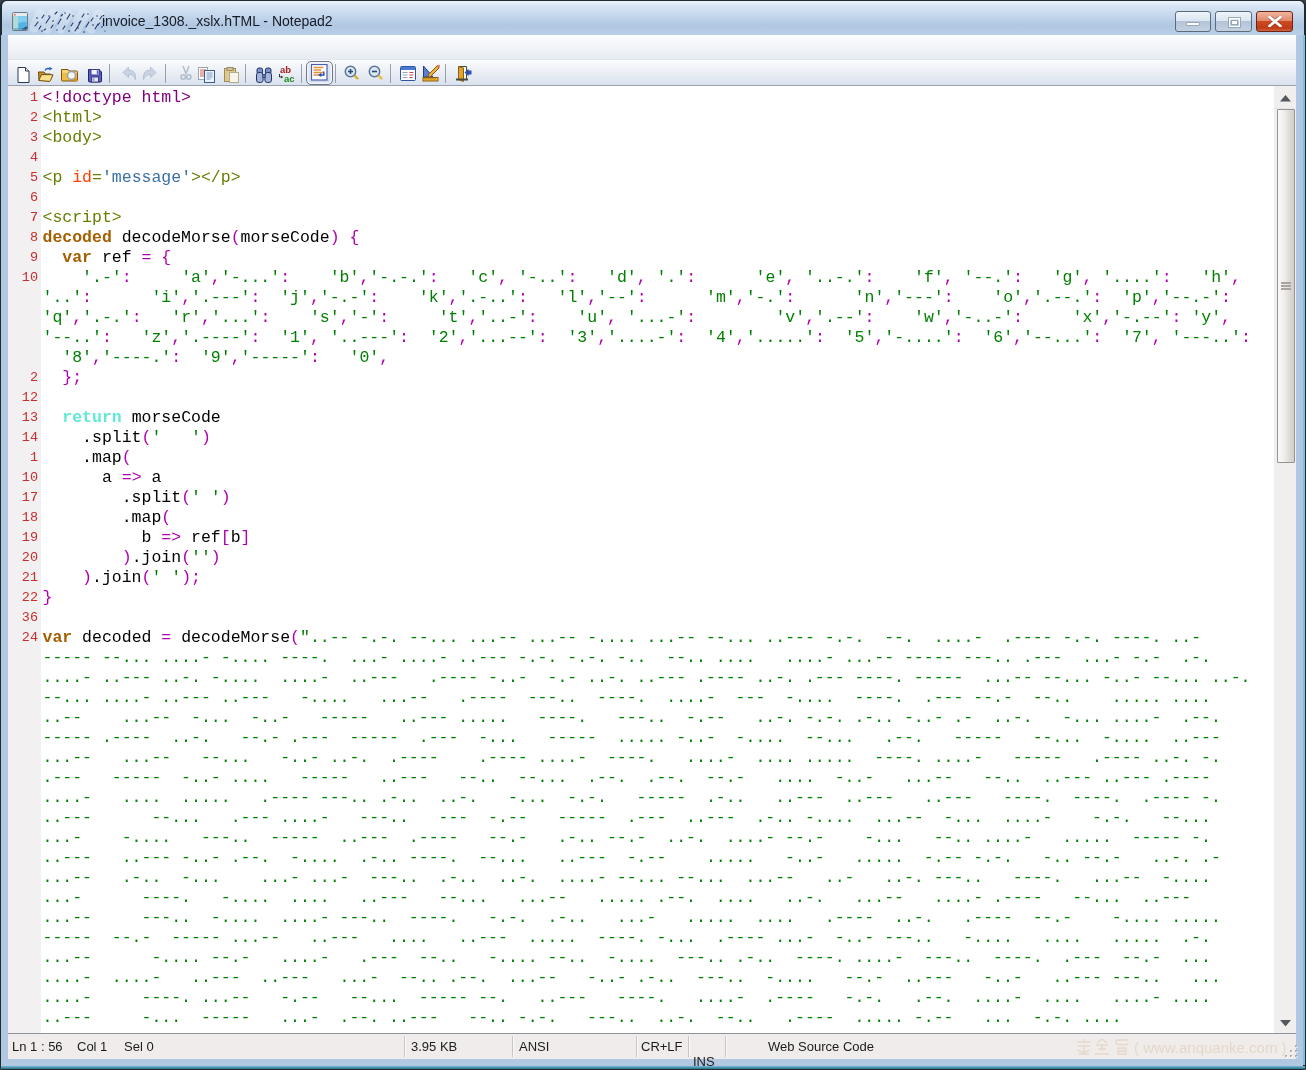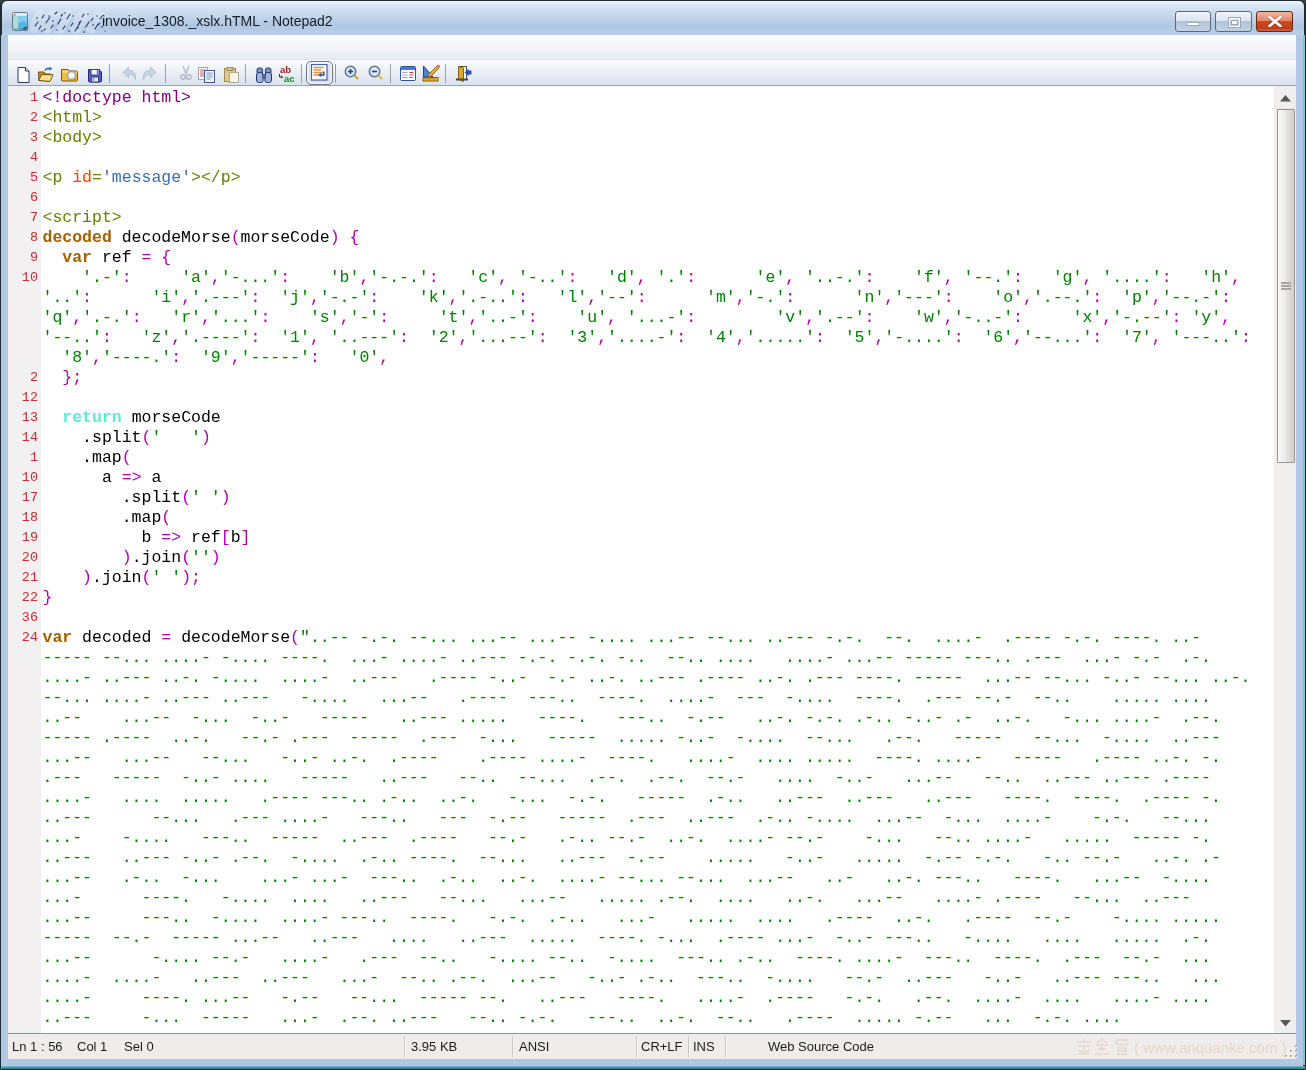--- a/index.html
+++ b/index.html
@@ -268,21 +268,21 @@
     </svg>
 
   <div style="position:absolute;left:8px;top:1033px;width:1288px;height:1.5px;background:#8f949b"></div>
   <div style="position:absolute;left:8px;top:1034px;width:1288px;height:25px;background:#efeceb;font-size:13px;color:#1c1c1c">
     <span style="position:absolute;left:4px;top:5px">Ln 1 : 56</span>
       <span style="position:absolute;left:69px;top:5px">Col 1</span>
       <span style="position:absolute;left:116px;top:5px">Sel 0</span>
     <span style="position:absolute;left:403px;top:5px">3.95 KB</span>
     <span style="position:absolute;left:511px;top:5px">ANSI</span>
     <span style="position:absolute;left:633px;top:5px">CR+LF</span>
-    <span style="position:absolute;left:685px;top:5px">INS</span>
+    <span style="position:absolute;left:685px;top:20px">INS</span>
     <span style="position:absolute;left:760px;top:5px">Web Source Code</span>
     <svg style="position:absolute;right:9px;top:3px" width="212" height="20" viewBox="0 0 210 20">
 <g stroke="#e4d7c5" stroke-width="1.4" fill="none" opacity=".95">
 <path d="M8 2v3M1 5h14M2 9h12M1.5 13c3 3 9 3 12 0M8 9v5M3 17h10"></path>
 <path d="M26 2l-5 4M26 2l5 4M20 8h12M22 12h8M26 8v6M19 17h14"></path>
 <path d="M40 3h12M40 3v4M40 7c2 1 10 1 12 0M42 11h8v6h-8zM42 14h8"></path>
 </g>
 <text x="58" y="16" font-family="Liberation Sans" font-size="15" fill="#e4d7c5" opacity=".95">( www.anquanke.com )</text>
 </svg>
   </div>

